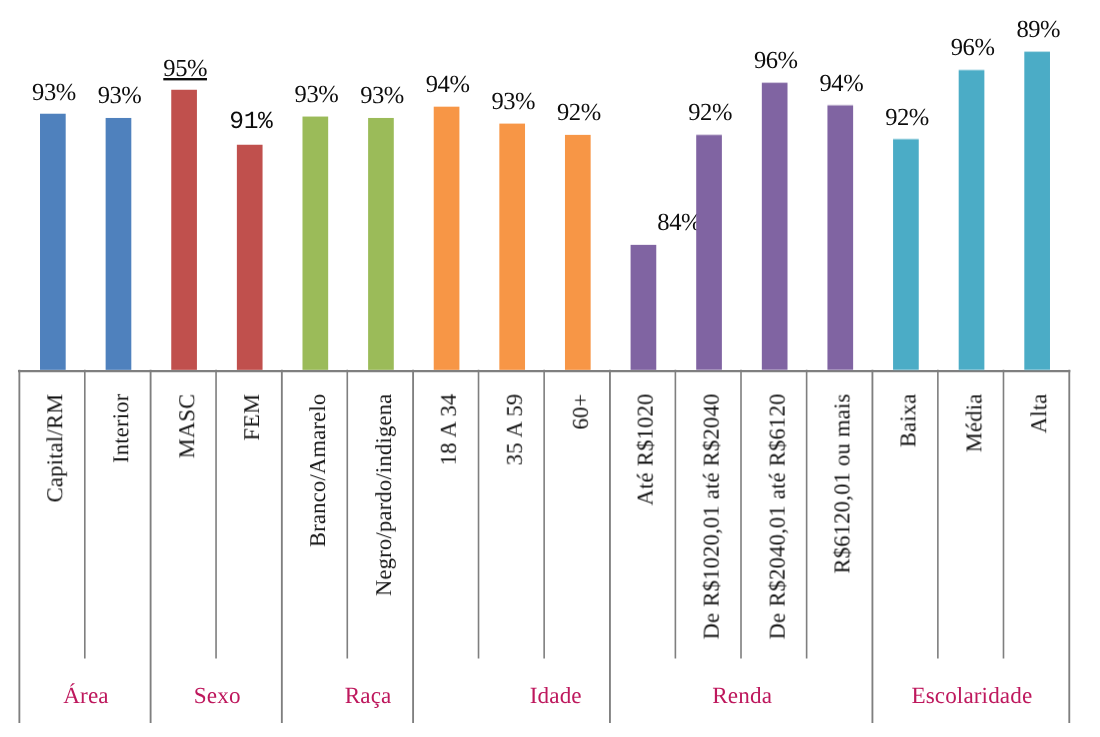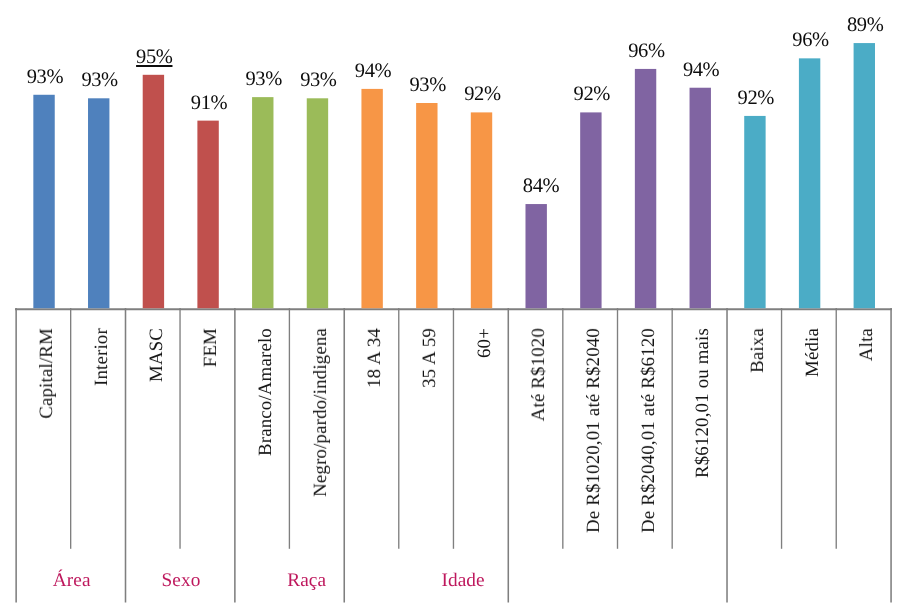--- a/index.html
+++ b/index.html
@@ -62,21 +62,21 @@
     <div class="catlabel" style="left: 91.8247px; top: 328px;">Interior</div>
   </div>
   <div class="bar-cell">
     <div class="dlabel" style="left: 114.308px; top: 46.7px; text-decoration: underline;">95%</div>
     <svg class="bar" width="24" height="236" style="left: 142px; top: 74px;">
         <rect x="0.707812500000017" y="0.8000000000000114" width="21.4" height="233.40000000000003" fill="#C0504D"></rect>
       </svg>
     <div class="catlabel" style="left: 146.508px; top: 328px;">MASC</div>
   </div>
   <div class="bar-cell">
-    <div class="dlabel" style="left: 168.991px; top: 92.525px;">91%</div>
+    <div class="dlabel" style="left: 168.991px; top: 92.525px; font-family: Liberation Mono, monospace;">91%</div>
     <svg class="bar" width="24" height="190" style="left: 197px; top: 120px;">
         <rect x="0.3909375000000068" y="0.6250000000000853" width="21.4" height="187.57499999999996" fill="#C0504D"></rect>
       </svg>
     <div class="catlabel" style="left: 201.191px; top: 328px;">FEM</div>
   </div>
   <div class="bar-cell">
     <div class="dlabel" style="left: 223.674px; top: 69.025px;">93%</div>
     <svg class="bar" width="24" height="214" style="left: 252px; top: 97px;">
         <rect x="0.07406249999996817" y="0.12500000000008527" width="21.4" height="211.07499999999996" fill="#9BBB59"></rect>
       </svg>
@@ -104,21 +104,21 @@
     <div class="catlabel" style="left: 419.923px; top: 328px;">35 A 59</div>
   </div>
   <div class="bar-cell">
     <div class="dlabel" style="left: 442.407px; top: 84.3px;">92%</div>
     <svg class="bar" width="24" height="198" style="left: 470px; top: 112px;">
         <rect x="0.8065624999999841" y="0.4000000000000341" width="21.4" height="195.8" fill="#F79646"></rect>
       </svg>
     <div class="catlabel" style="left: 474.607px; top: 328px;">60+</div>
   </div>
   <div class="bar-cell">
-    <div class="dlabel" style="left: 501px; top: 175.95px;">84%</div>
+    <div class="dlabel" style="left: 526px; top: 175.95px;">84%</div>
     <svg class="bar" width="24" height="107" style="left: 525px; top: 204px;">
         <rect x="0.48968749999994543" y="0.05000000000001137" width="21.4" height="104.15000000000003" fill="#8064A2"></rect>
       </svg>
     <div class="catlabel" style="left: 529.29px; top: 328px;">Até R$1020</div>
   </div>
   <div class="bar-cell">
     <div class="dlabel" style="left: 551.773px; top: 84.3px;">92%</div>
     <svg class="bar" width="24" height="198" style="left: 580px; top: 112px;">
         <rect x="0.17281249999996362" y="0.4000000000000341" width="21.4" height="195.8" fill="#8064A2"></rect>
       </svg>
@@ -157,14 +157,16 @@
     <svg class="bar" width="24" height="268" style="left: 853px; top: 43px;">
         <rect x="0.5884374999999409" y="0.07499999999998863" width="21.4" height="265.12500000000006" fill="#4BACC6"></rect>
       </svg>
     <div class="catlabel" style="left: 857.388px; top: 328px;">Alta</div>
   </div>
 
   <div class="grouplabel" style="left: 16.99px; width: 109.366px; top: 571px;">Área</div>
   <div class="grouplabel" style="left: 126.356px; width: 109.366px; top: 571px; text-align: center;">Sexo</div>
   <div class="grouplabel" style="left: 235.722px; width: 102px; top: 571px; margin-left: 20px;">Raça</div>
   <div class="grouplabel" style="left: 345.089px; width: 164.049px; top: 571px; padding-left: 36px;">Idade</div>
+  <div class="grouplabel" style="left: 509.138px; width: 218.732px; top: 571px;">Renda</div>
+  <div class="grouplabel" style="left: 727.871px; width: 164.049px; top: 571px;">Escolaridade</div>
 
 </div>
 
 </body></html>

